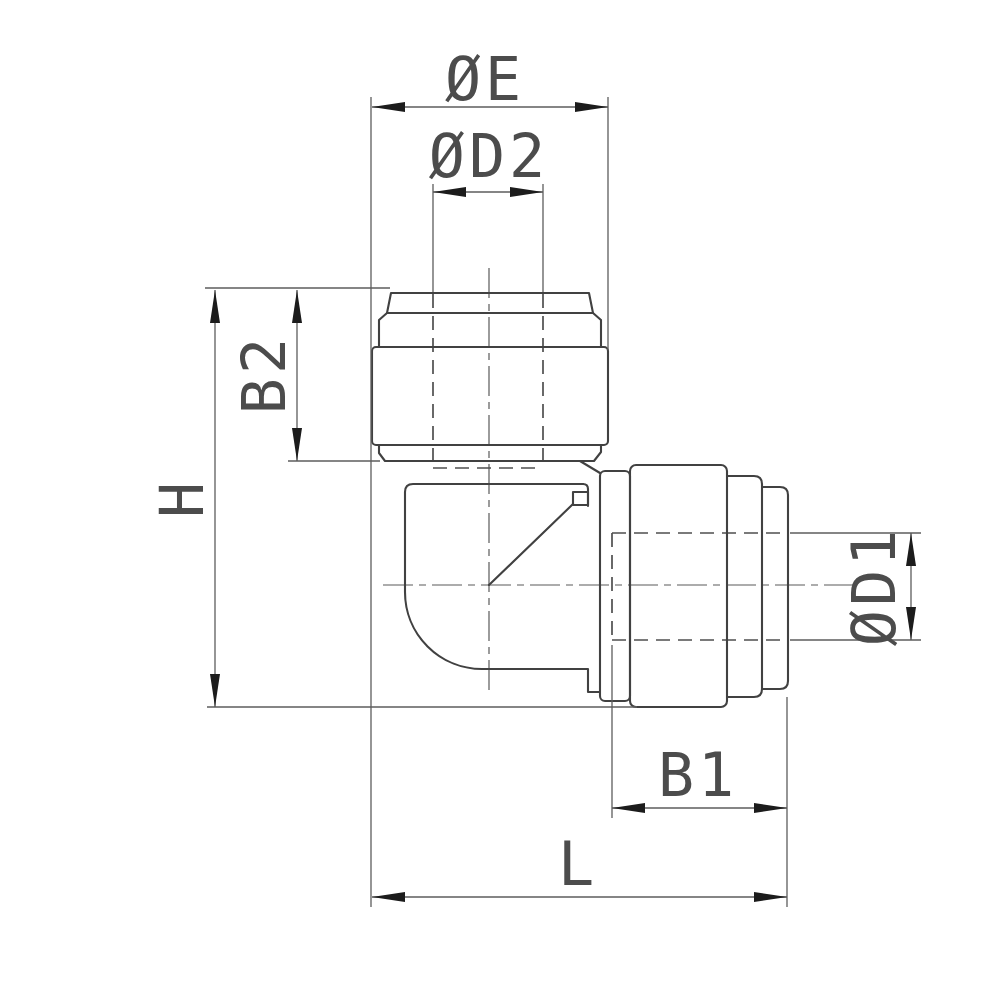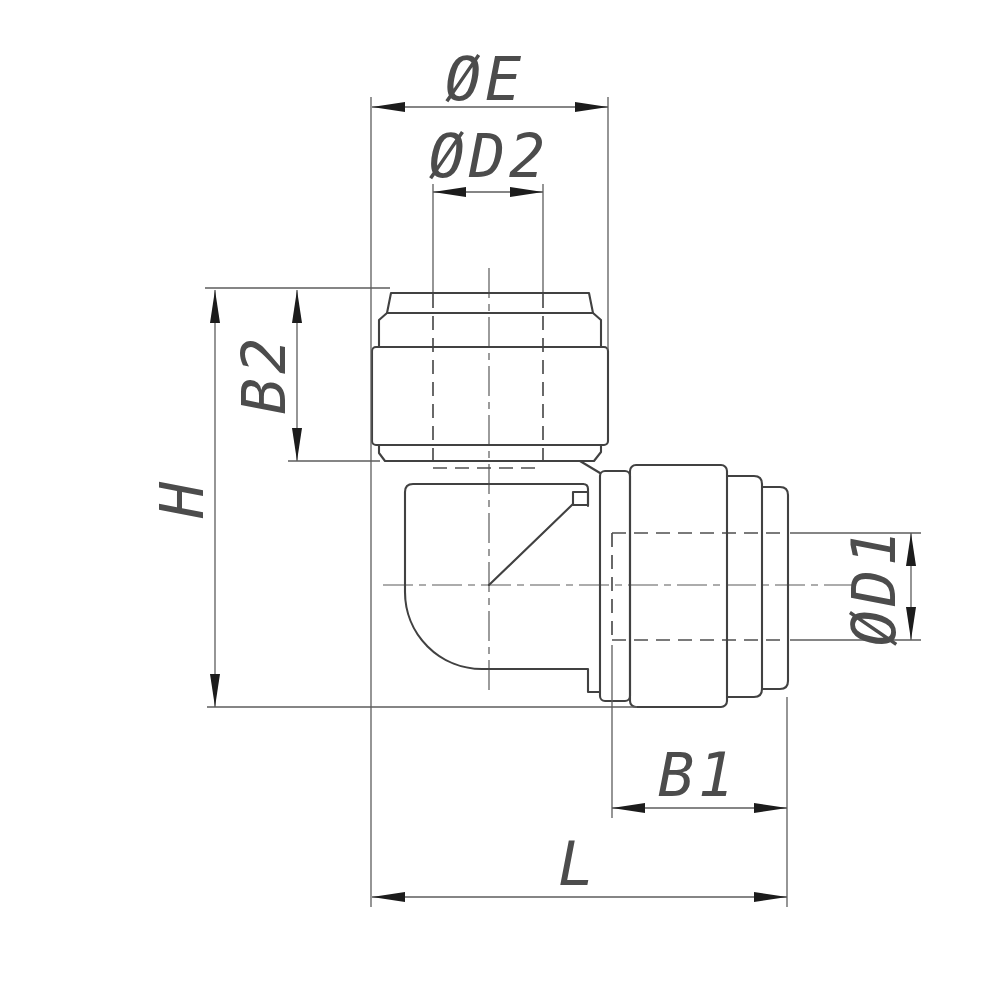--- a/index.html
+++ b/index.html
@@ -6,21 +6,20 @@
     margin: 0;
     padding: 0;
     background: #ffffff;
   }
   .canvas {
     position: relative;
     width: 1000px;
     height: 1000px;
     background: #ffffff;
     overflow: hidden;
-    font-style: italic;
   }
   svg text {
     font-family: "DejaVu Sans Mono", "Liberation Mono", monospace;
     font-size: 60px;
     letter-spacing: 4px;
     fill: #4c4c4c;
   }
   .outline {
     fill: none;
     stroke: #414141;

